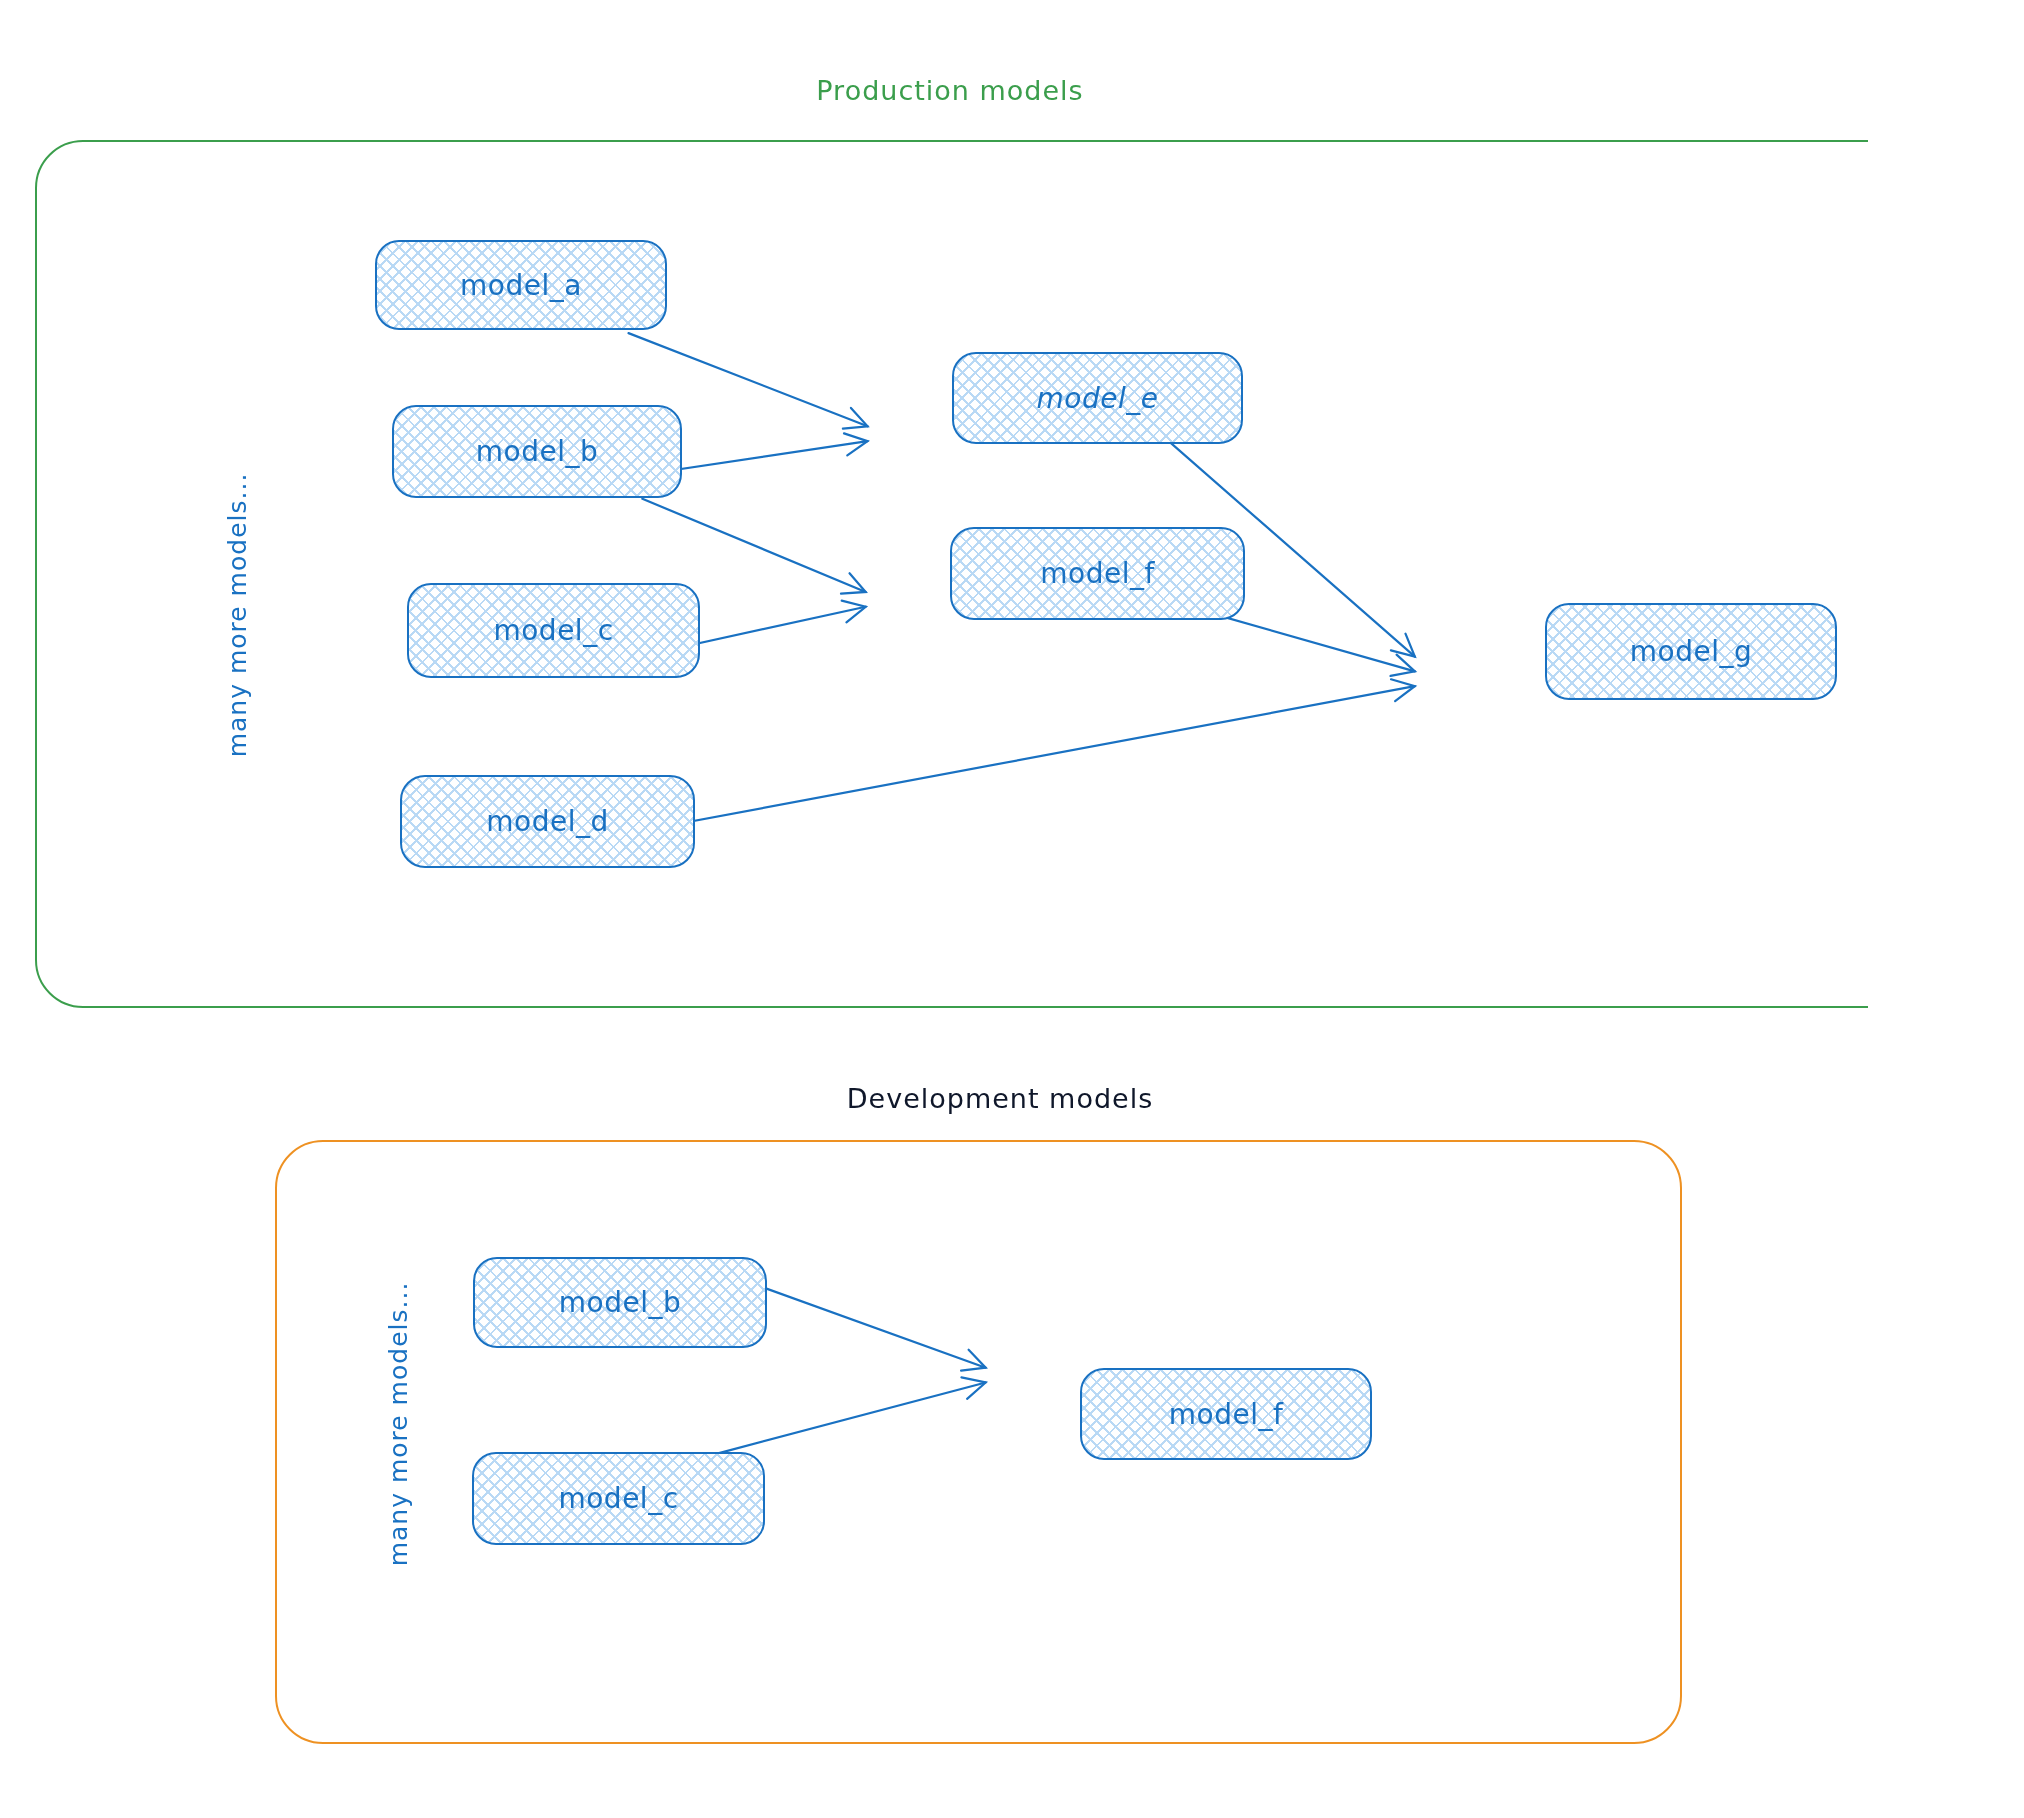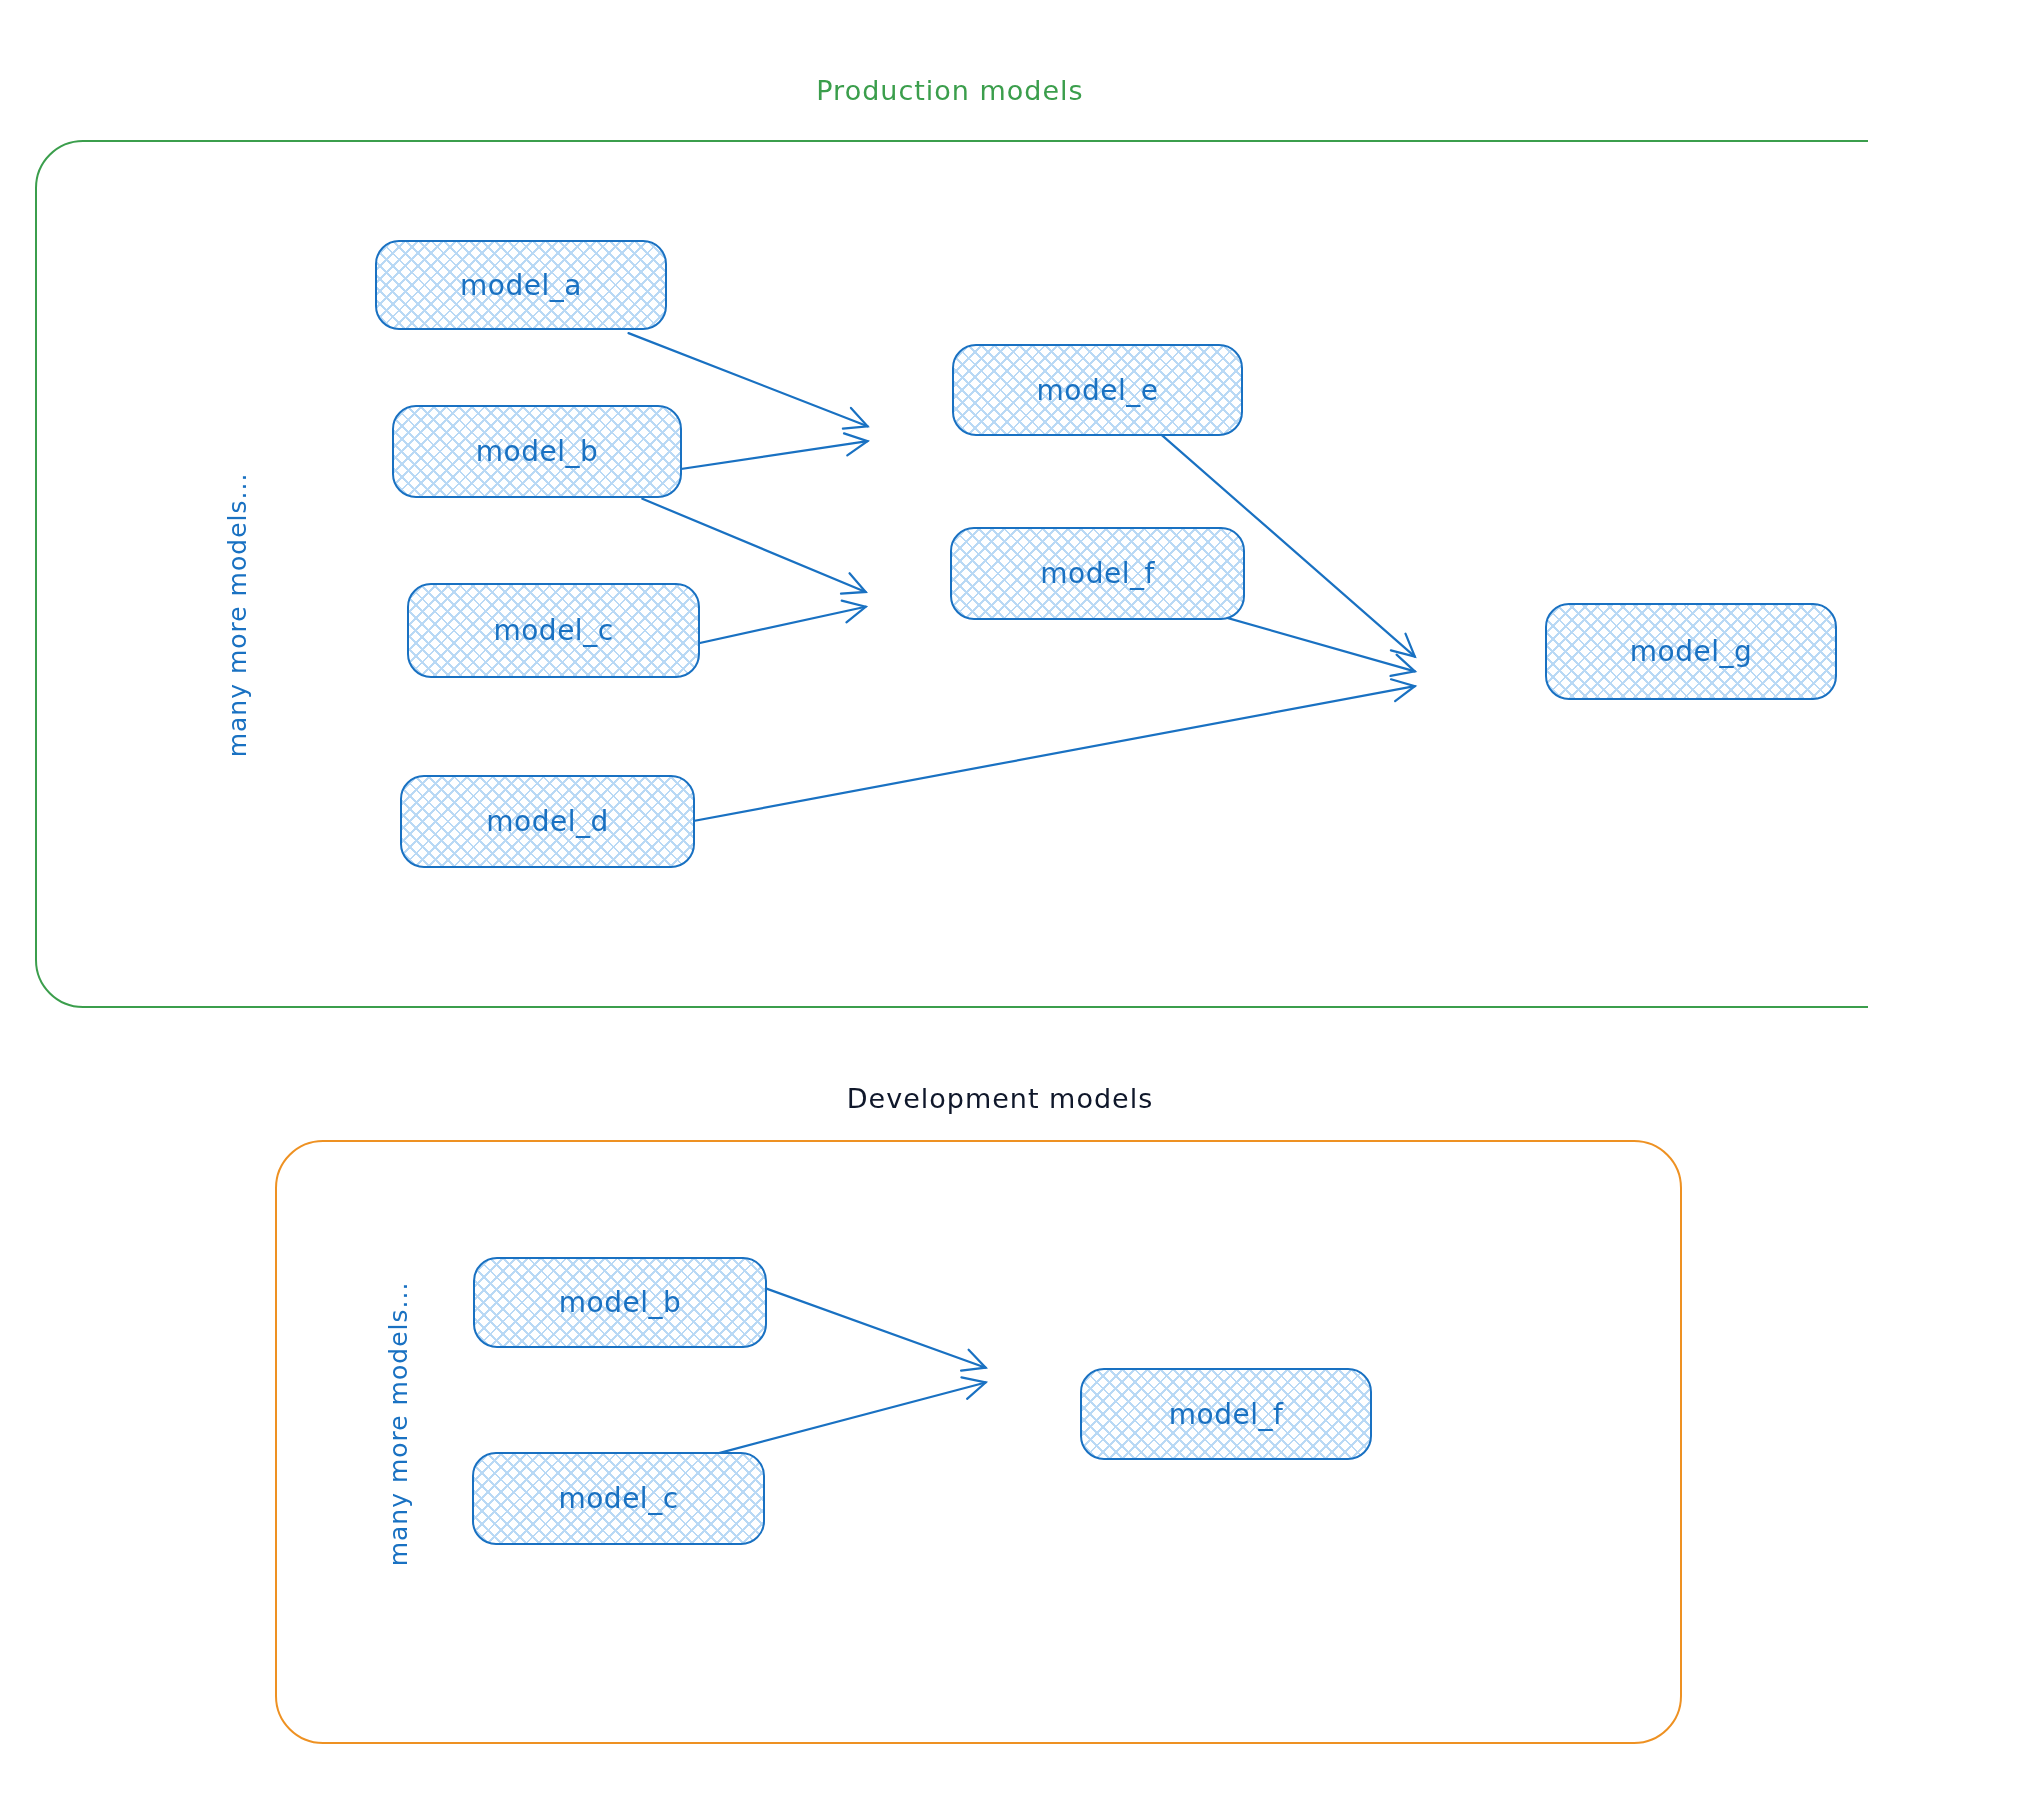--- a/index.html
+++ b/index.html
@@ -99,22 +99,22 @@
   <div class="side-label" style="left: 237px; top: 615px;">many more models...</div>
 
   <div class="section-title" style="left: 1000px; top: 1098px; color: #0f172a;">Development models</div>
   <div class="frame" style="left: 275px; top: 1140px; width: 1407px; height: 604px; border-color: rgb(238, 145, 34);"></div>
   <div class="side-label" style="left: 398px; top: 1424px;">many more models...</div>
 
   <div id="nodes">
       <div class="node" style="left: 375px; top: 240px; width: 292px; height: 90px;">model_a</div>
       <div class="node" style="left: 392px; top: 405px; width: 290px; height: 93px;">model_b</div>
       <div class="node" style="left: 407px; top: 583px; width: 293px; height: 95px;">model_c</div>
-      <div class="node" style="left: 400px; top: 775px; width: 295px; height: 93px;">model_d</div>
-      <div class="node" style="left: 952px; top: 344px; width: 291px; height: 92px;">model_e</div>
+      <div class="node" style="left: 400px; top: 775px; width: 295px; height: 93px; border-radius: 25px;">model_d</div>
+      <div class="node" style="left: 952px; top: 352px; width: 291px; height: 92px; font-style: italic;">model_e</div>
       <div class="node" style="left: 950px; top: 527px; width: 295px; height: 93px;">model_f</div>
       <div class="node" style="left: 1545px; top: 603px; width: 292px; height: 97px;">model_g</div>
       <div class="node" style="left: 473px; top: 1257px; width: 294px; height: 91px;">model_b</div>
       <div class="node" style="left: 472px; top: 1452px; width: 293px; height: 93px;">model_c</div>
       <div class="node" style="left: 1080px; top: 1368px; width: 292px; height: 92px;">model_f</div>
     </div>
 
 </div>
 
 </body></html>

